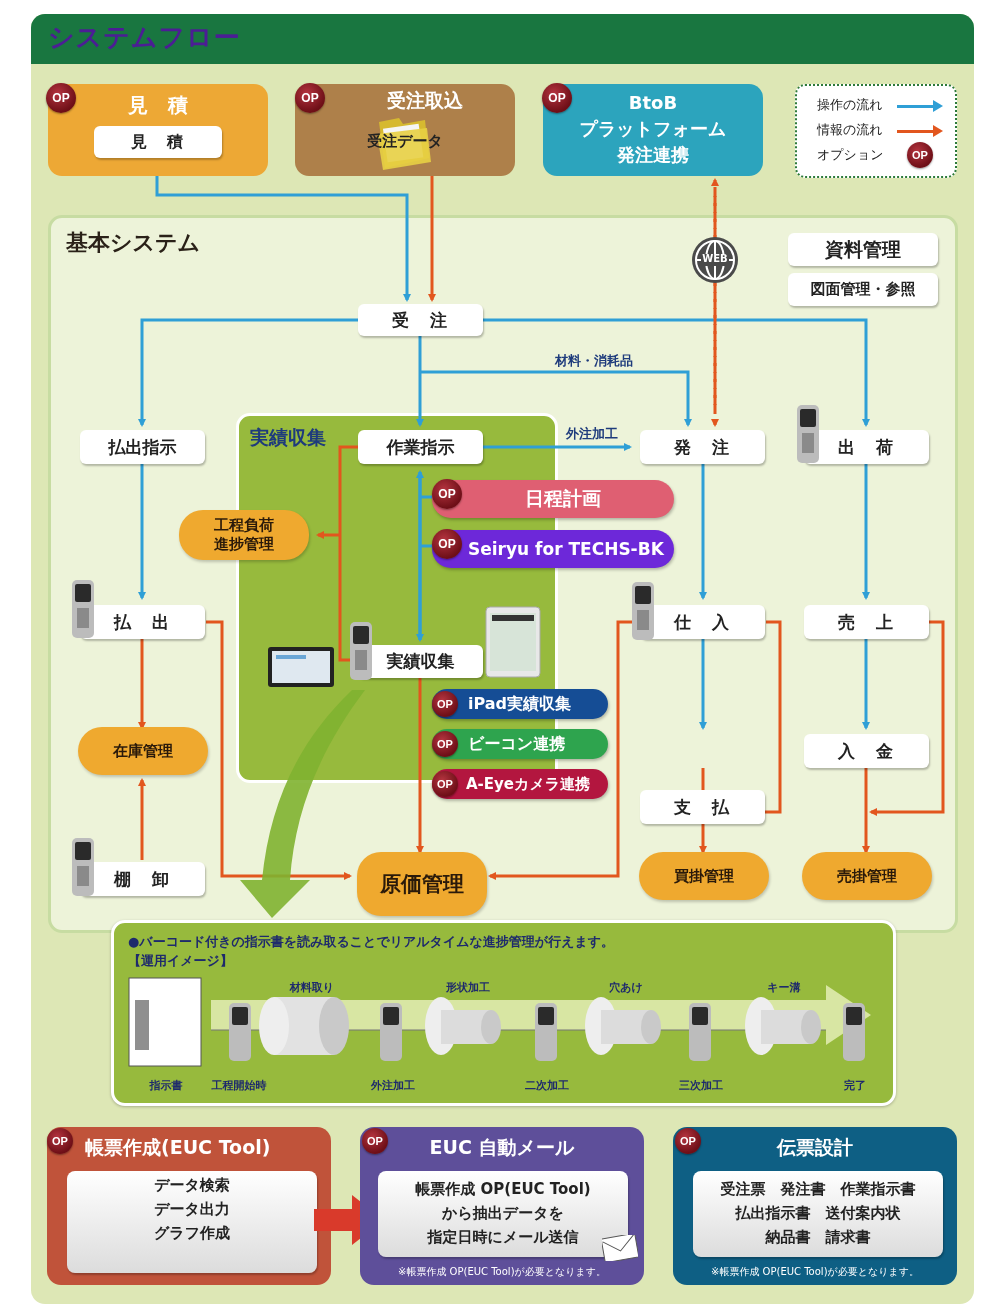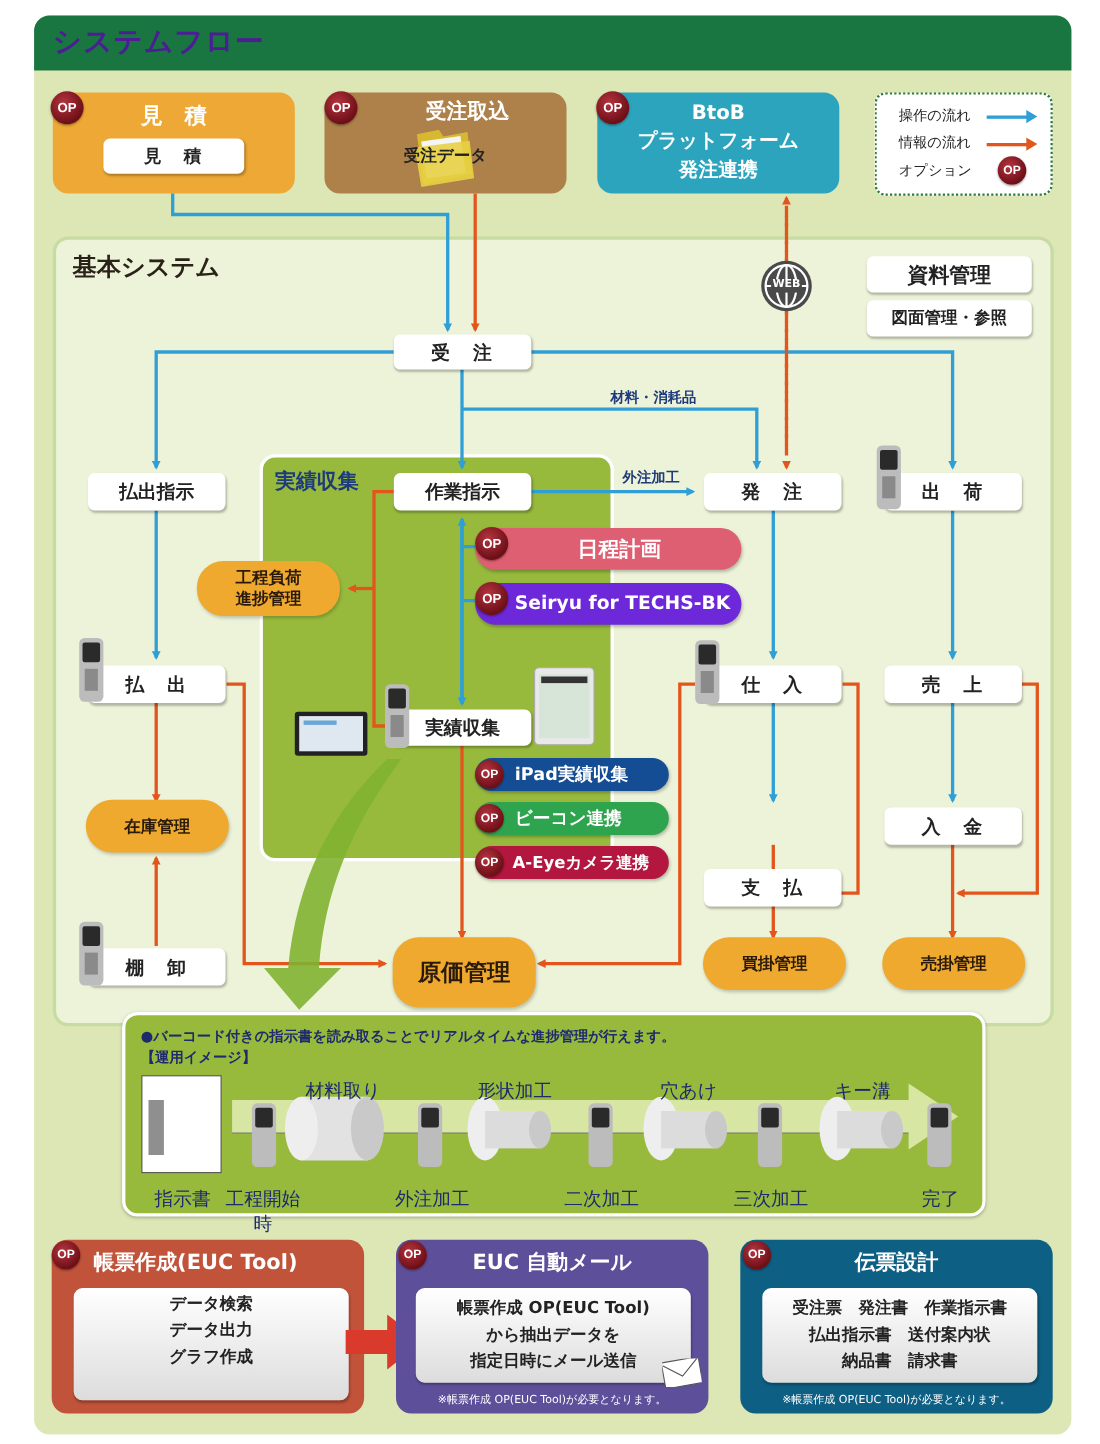--- a/index.html
+++ b/index.html
@@ -22,21 +22,21 @@
 
   #jisseki { left: 236px; top: 413px; width: 322px; height: 370px; background: #97ba3d; border: 3px solid #fff; border-radius: 14px; }
   #jisseki-title { left: 250px; top: 425px; font-size: 19px; font-weight: bold; color: #1e3b7c; }
 
   .opbar { border-radius: 20px; color: #fff; font-weight: bold; display:flex; align-items:center; box-shadow: 1px 2px 3px rgba(0,0,0,0.25); }
 
   .label-blue { color: #1e3b7c; font-size: 13px; font-weight: bold; }
 
   #image-panel { left: 111px; top: 920px; width: 785px; height: 186px; background: #97ba3d; border: 3px solid #fff; border-radius: 14px; box-shadow: 0 1px 3px rgba(0,0,0,0.25); }
   .panel-text { color: #1e2a6c; font-size: 13px; font-weight: bold; }
-  .stage-label { color: #1e2a6c; font-size: 17px; font-weight: normal; text-align: center; }
+  .stage-label { color: #1e2a6c; font-size: 11px; font-weight: bold; text-align: center; }
 
   .bottombox { border-radius: 14px; }
   .innerbox { background: linear-gradient(#ffffff, #dcdcdc); border-radius: 8px; text-align: center; font-weight: bold; color: #222; box-shadow: 1px 2px 2px rgba(0,0,0,0.25); }
   .note { color: #fff; font-size: 10px; text-align: center; }
 </style>
 </head>
 <body>
 
 <div id="frame" class="abs"></div>
 <div id="header" class="abs"></div>

